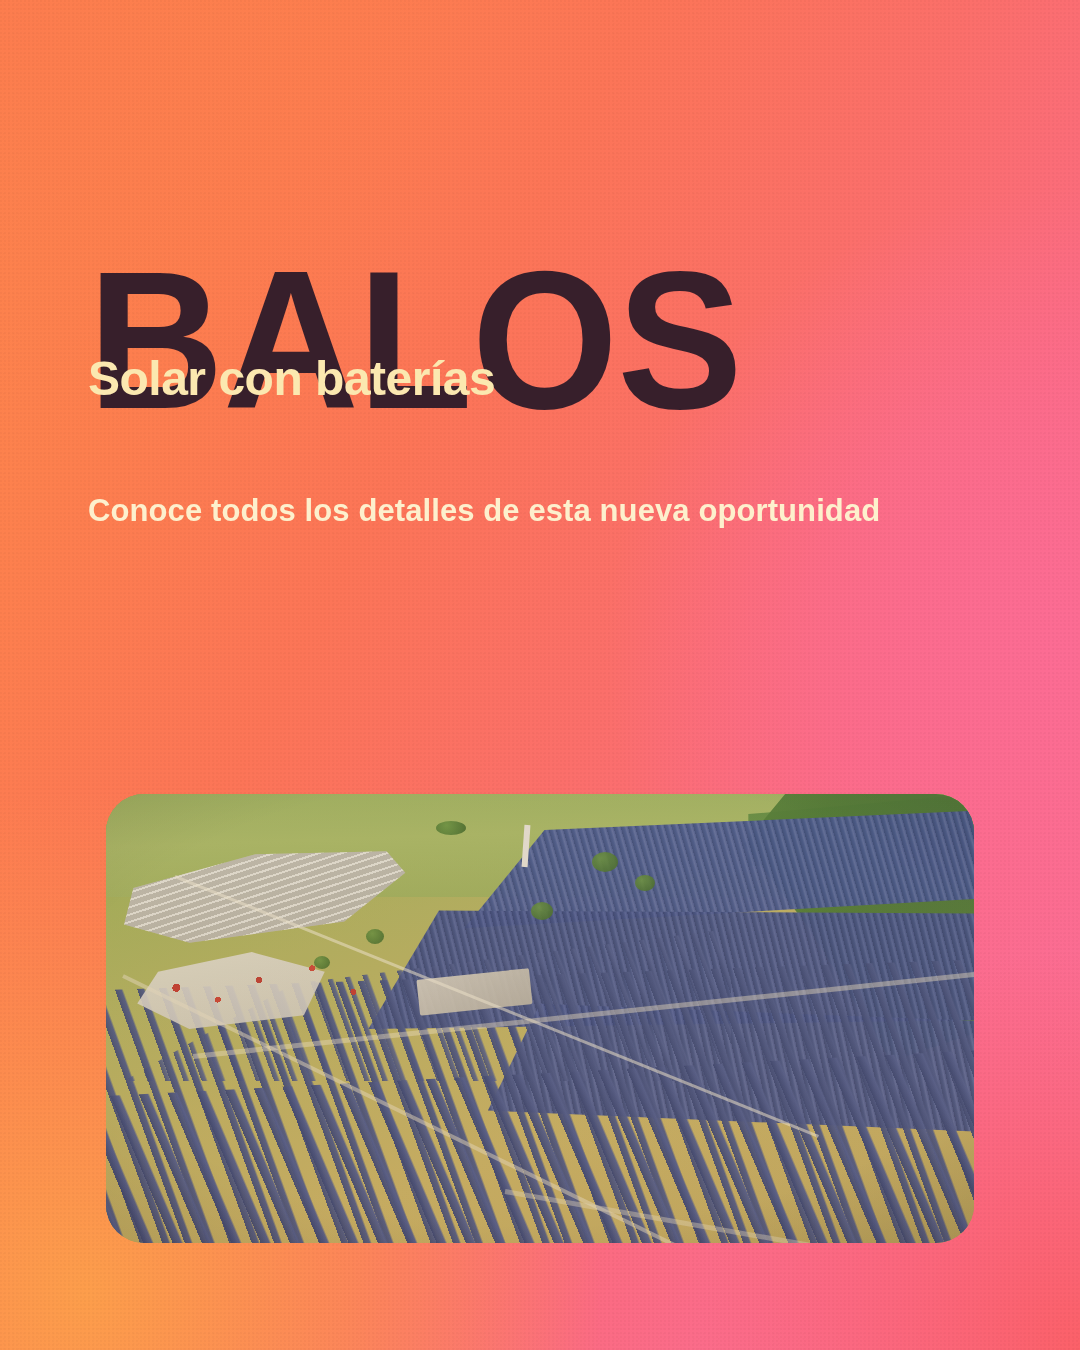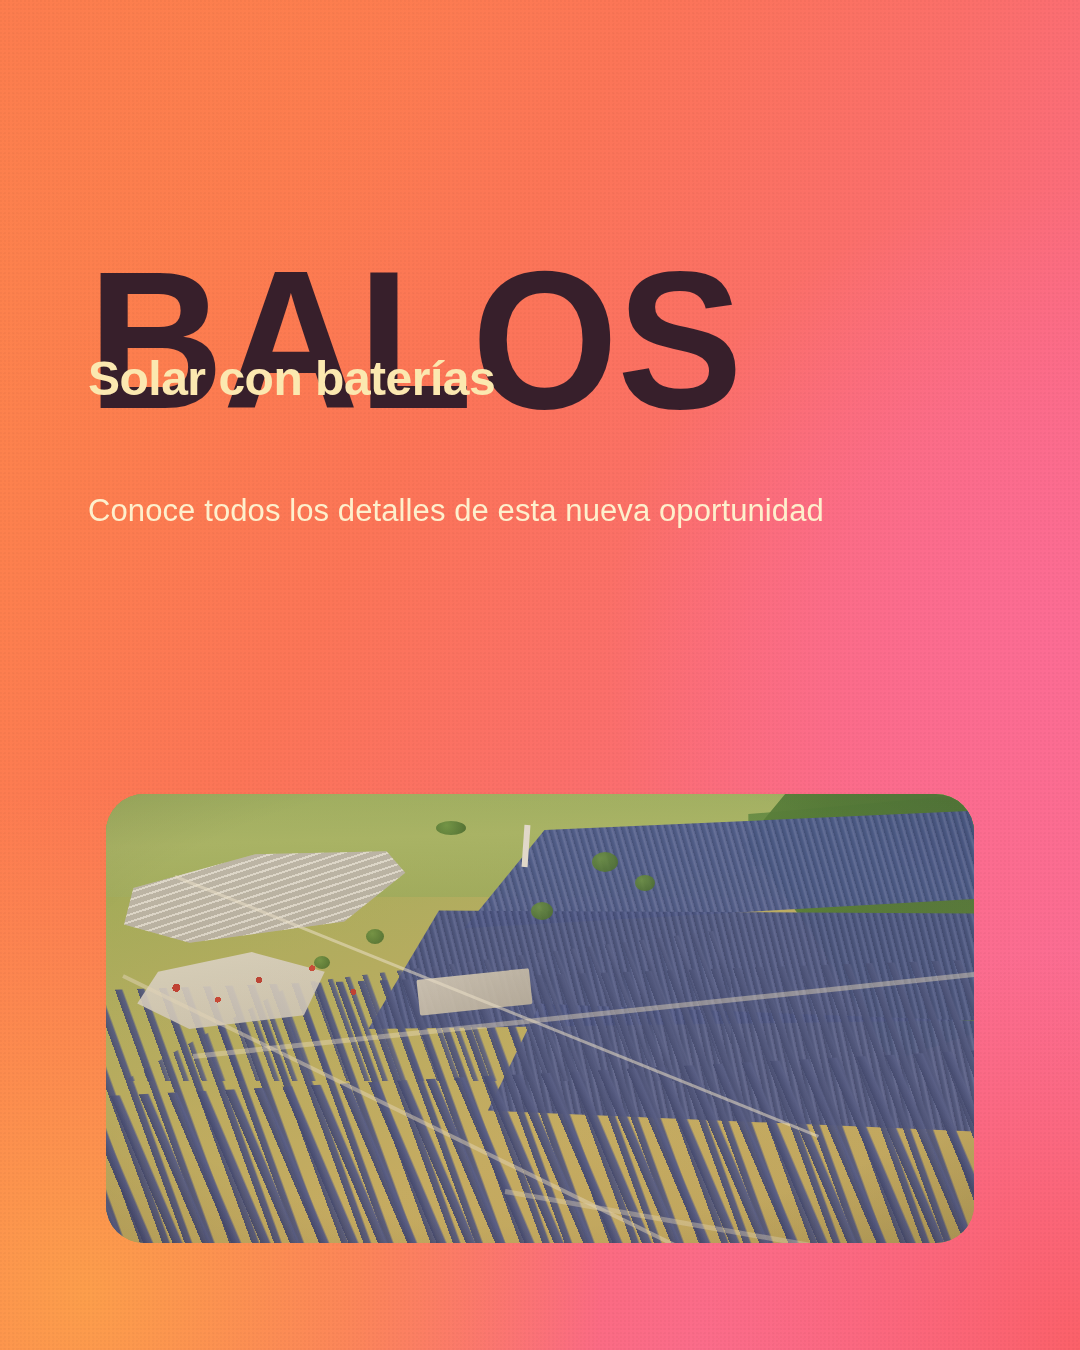--- a/index.html
+++ b/index.html
@@ -111,21 +111,21 @@
   .lede {
     margin: 0;
     margin-top: 84px;
     font-size: 31px;
     line-height: 1.55;
     font-weight: 400;
     letter-spacing: 0.1px;
     color: #fdf0cd;
     max-width: 840px;
   }
-  .lede span { display: block; }
+  .lede span { display: block; font-weight: bold; }
 
   
   .photo-card {
     position: absolute;
     left: 106px;
     top: 794px;
     width: 868px;
     height: 449px;
     border-radius: 38px;
     overflow: hidden;

